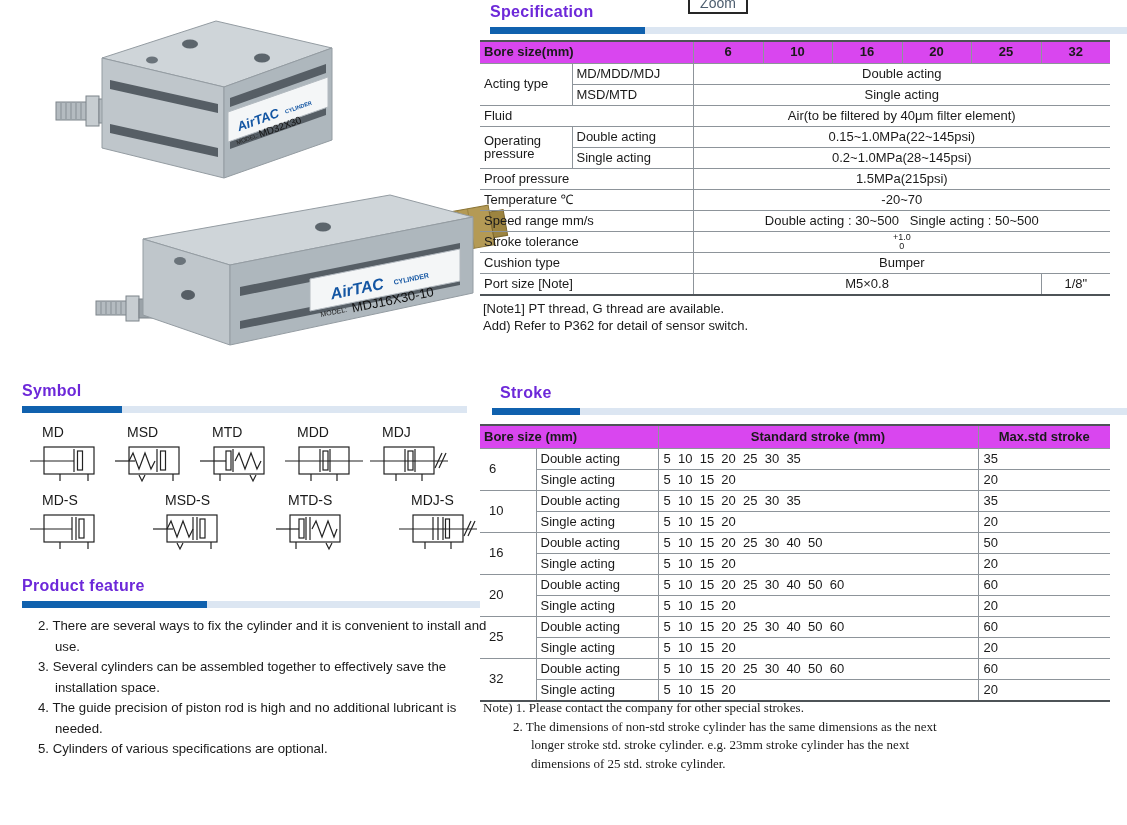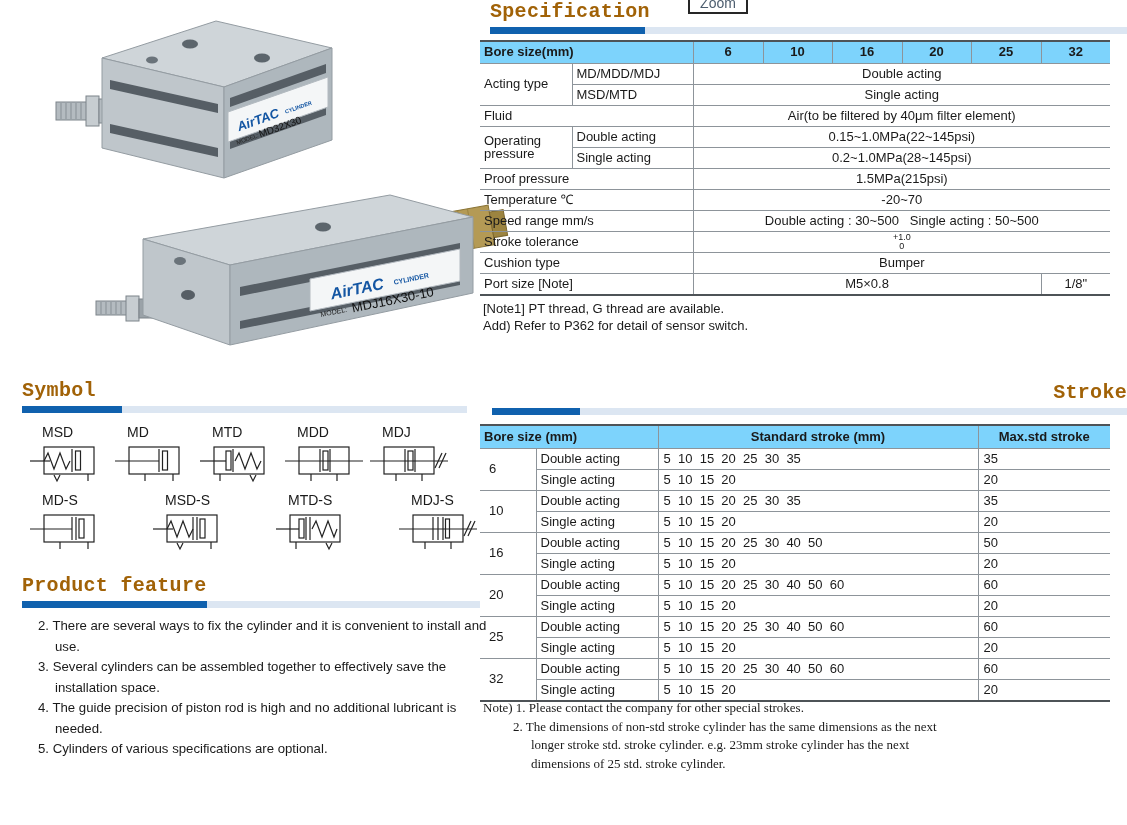--- a/index.html
+++ b/index.html
@@ -1,34 +1,34 @@
 <!DOCTYPE html>
 <html><head>
 <meta charset="utf-8">
 <style>
   html,body{margin:0;padding:0;background:#fff;}
   .page{position:relative;width:1127px;height:825px;background:#fff;overflow:hidden;
         font-family:"Liberation Sans",sans-serif;color:#1a1a1a;}
 
   
-  .h-title{font-size:20px;font-weight:bold;letter-spacing:.3px;color:#a16207;line-height:22px;font-family:Liberation Mono, monospace;}
+  .h-title{font-size:16px;font-weight:bold;letter-spacing:.3px;color:#6d28d9;line-height:22px;}
   .h-bar{height:7px;background:#dce6f2;margin-top:4px;position:relative;}
   .h-bar i{position:absolute;left:0;top:0;bottom:0;background:#1061ae;}
 
   
   .zoom-btn{position:absolute;left:688px;top:-16px;width:60px;height:30px;border:2px solid #262626;
             background:#fff;color:#4c5d6e;font-size:14px;display:flex;align-items:flex-end;
             justify-content:center;padding-bottom:1px;box-sizing:border-box;cursor:pointer;}
 
   
   .tbl-wrap{position:absolute;border-top:2px solid #4e5357;border-bottom:2px solid #4e5357;}
   table.dtable{border-collapse:collapse;border:hidden;table-layout:fixed;width:630px;font-size:13px;}
   table.dtable th,table.dtable td{border:1px solid #8d949a;padding:0 4px;height:20px;
       line-height:1.05;white-space:nowrap;overflow:hidden;font-weight:normal;}
-  table.dtable tr.thead th{background:#7dd3fc;font-weight:bold;}
+  table.dtable tr.thead th{background:#d946ef;font-weight:bold;}
   .lbl{text-align:left;}
   .val{text-align:center;}
   .wrap2{white-space:normal !important;line-height:1.0 !important;}
   .tol{font-size:9px;line-height:9px;text-align:center;}
   .strokes-cell{white-space:pre !important;padding-left:5px !important;}
   .bore-cell{padding-left:9px !important;}
   .max-cell{padding-left:5px !important;}
 
   
   .note-line{font-size:13px;line-height:17px;}
@@ -233,39 +233,39 @@
   <div style="position:absolute;left:22px;top:380px;width:445px;">
     <div class="h-title">Symbol</div>
     <div class="h-bar">
         <i style="width:100px;"></i>
       </div>
   </div>
 
   <div class="sym-grid">
     <div class="sym-row">
       <div class="sym-cell">
+        <div class="sym-label">MD</div>
+        <svg class="sym-svg" width="80" height="44" viewBox="0 0 80 44">
+          <line x1="0" y1="20" x2="44" y2="20" stroke-width="2.2"></line>
+            <rect x="14" y="6" width="50" height="27"></rect>
+          <line x1="44" y1="8" x2="44" y2="31" stroke-width="3"></line>
+            <rect x="47.5" y="10" width="5" height="19"></rect>
+          <line x1="30" y1="33" x2="30" y2="40"></line>
+            <line x1="58" y1="33" x2="58" y2="40"></line>
+        </svg>
+      </div>
+      <div class="sym-cell">
         <div class="sym-label">MSD</div>
         <svg class="sym-svg" width="80" height="44" viewBox="0 0 80 44">
           <line x1="0" y1="20" x2="20" y2="20" stroke-width="2.2"></line>
             <rect x="14" y="6" width="50" height="27"></rect>
           <polyline points="14,20 18,12 24,28 30,12 36,28 40,20"></polyline>
           <line x1="42" y1="8" x2="42" y2="31" stroke-width="3"></line>
             <rect x="45.5" y="10" width="5" height="19"></rect>
           <polyline points="24,34 27,40 30,34"></polyline>
-            <line x1="58" y1="33" x2="58" y2="40"></line>
-        </svg>
-      </div>
-      <div class="sym-cell">
-        <div class="sym-label">MD</div>
-        <svg class="sym-svg" width="80" height="44" viewBox="0 0 80 44">
-          <line x1="0" y1="20" x2="44" y2="20" stroke-width="2.2"></line>
-            <rect x="14" y="6" width="50" height="27"></rect>
-          <line x1="44" y1="8" x2="44" y2="31" stroke-width="3"></line>
-            <rect x="47.5" y="10" width="5" height="19"></rect>
-          <line x1="30" y1="33" x2="30" y2="40"></line>
             <line x1="58" y1="33" x2="58" y2="40"></line>
         </svg>
       </div>
       <div class="sym-cell">
         <div class="sym-label">MTD</div>
         <svg class="sym-svg" width="80" height="44" viewBox="0 0 80 44">
           <line x1="0" y1="20" x2="26" y2="20" stroke-width="2.2"></line>
             <rect x="14" y="6" width="50" height="27"></rect>
           <rect x="26" y="10" width="5" height="19"></rect>
             <line x1="33" y1="8" x2="33" y2="31" stroke-width="3"></line>
@@ -366,21 +366,21 @@
   </div>
 
   <div class="pf-list">
     <div class="pf-item">2. There are several ways to fix the cylinder and it is convenient to install and use.</div>
     <div class="pf-item">3. Several cylinders can be assembled together to effectively save the installation space.</div>
     <div class="pf-item">4. The guide precision of piston rod is high and no additional lubricant is needed.</div>
     <div class="pf-item">5. Cylinders of various specifications are optional.</div>
   </div>
 
   <div style="position:absolute;left:492px;top:382px;width:635px;">
-    <div class="h-title" style="margin-left:8px;text-align:right;">Stroke</div>
+    <div class="h-title" style="margin-left:8px;">Stroke</div>
     <div class="h-bar">
         <i style="width:88px;"></i>
       </div>
   </div>
 
   <div class="tbl-wrap" style="left:480px;top:424px;width:630px;">
     <table class="dtable">
       <colgroup>
           <col style="width:56px">
           <col style="width:122px">

